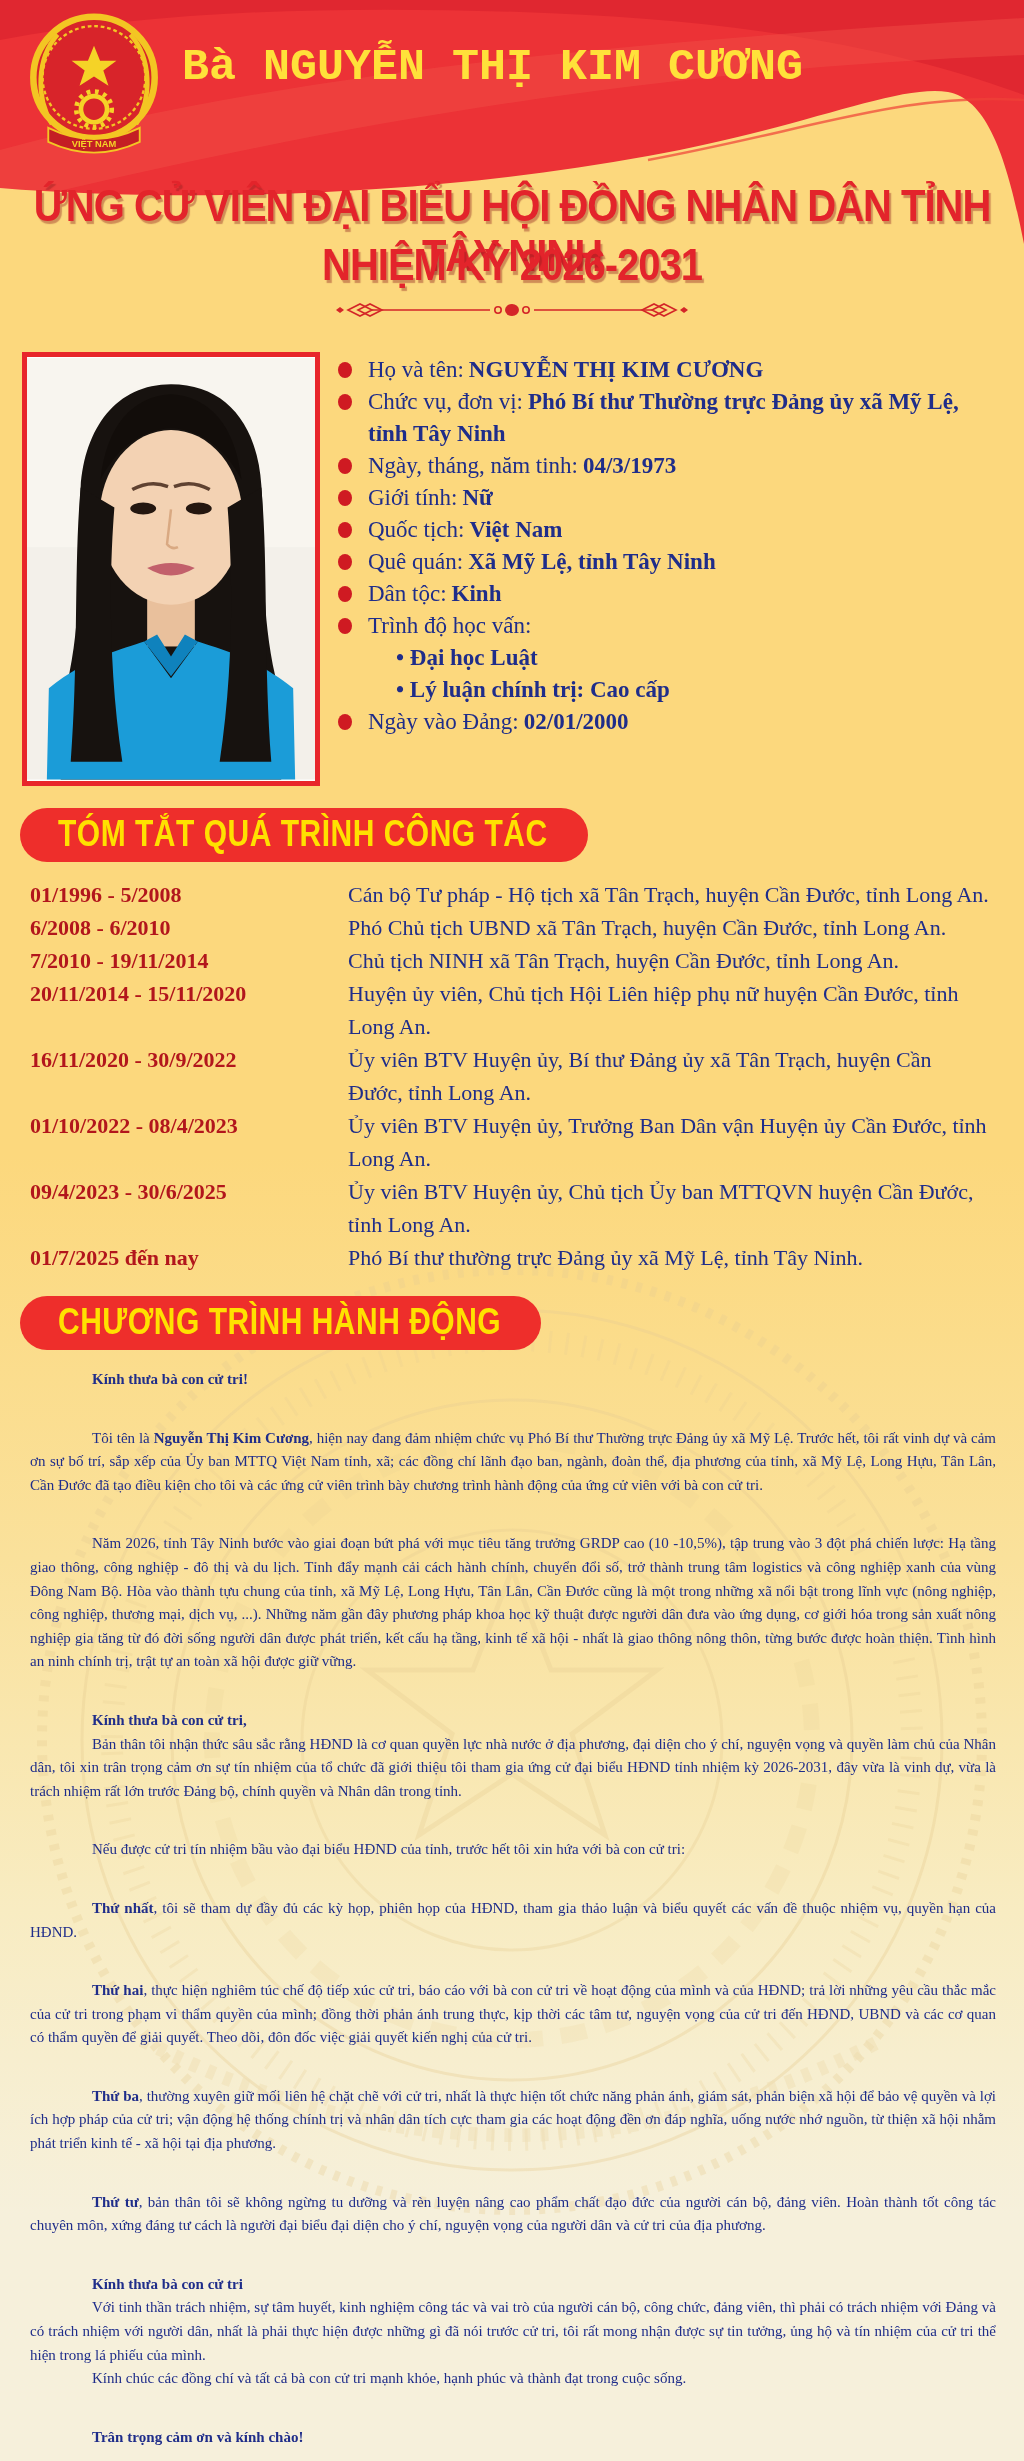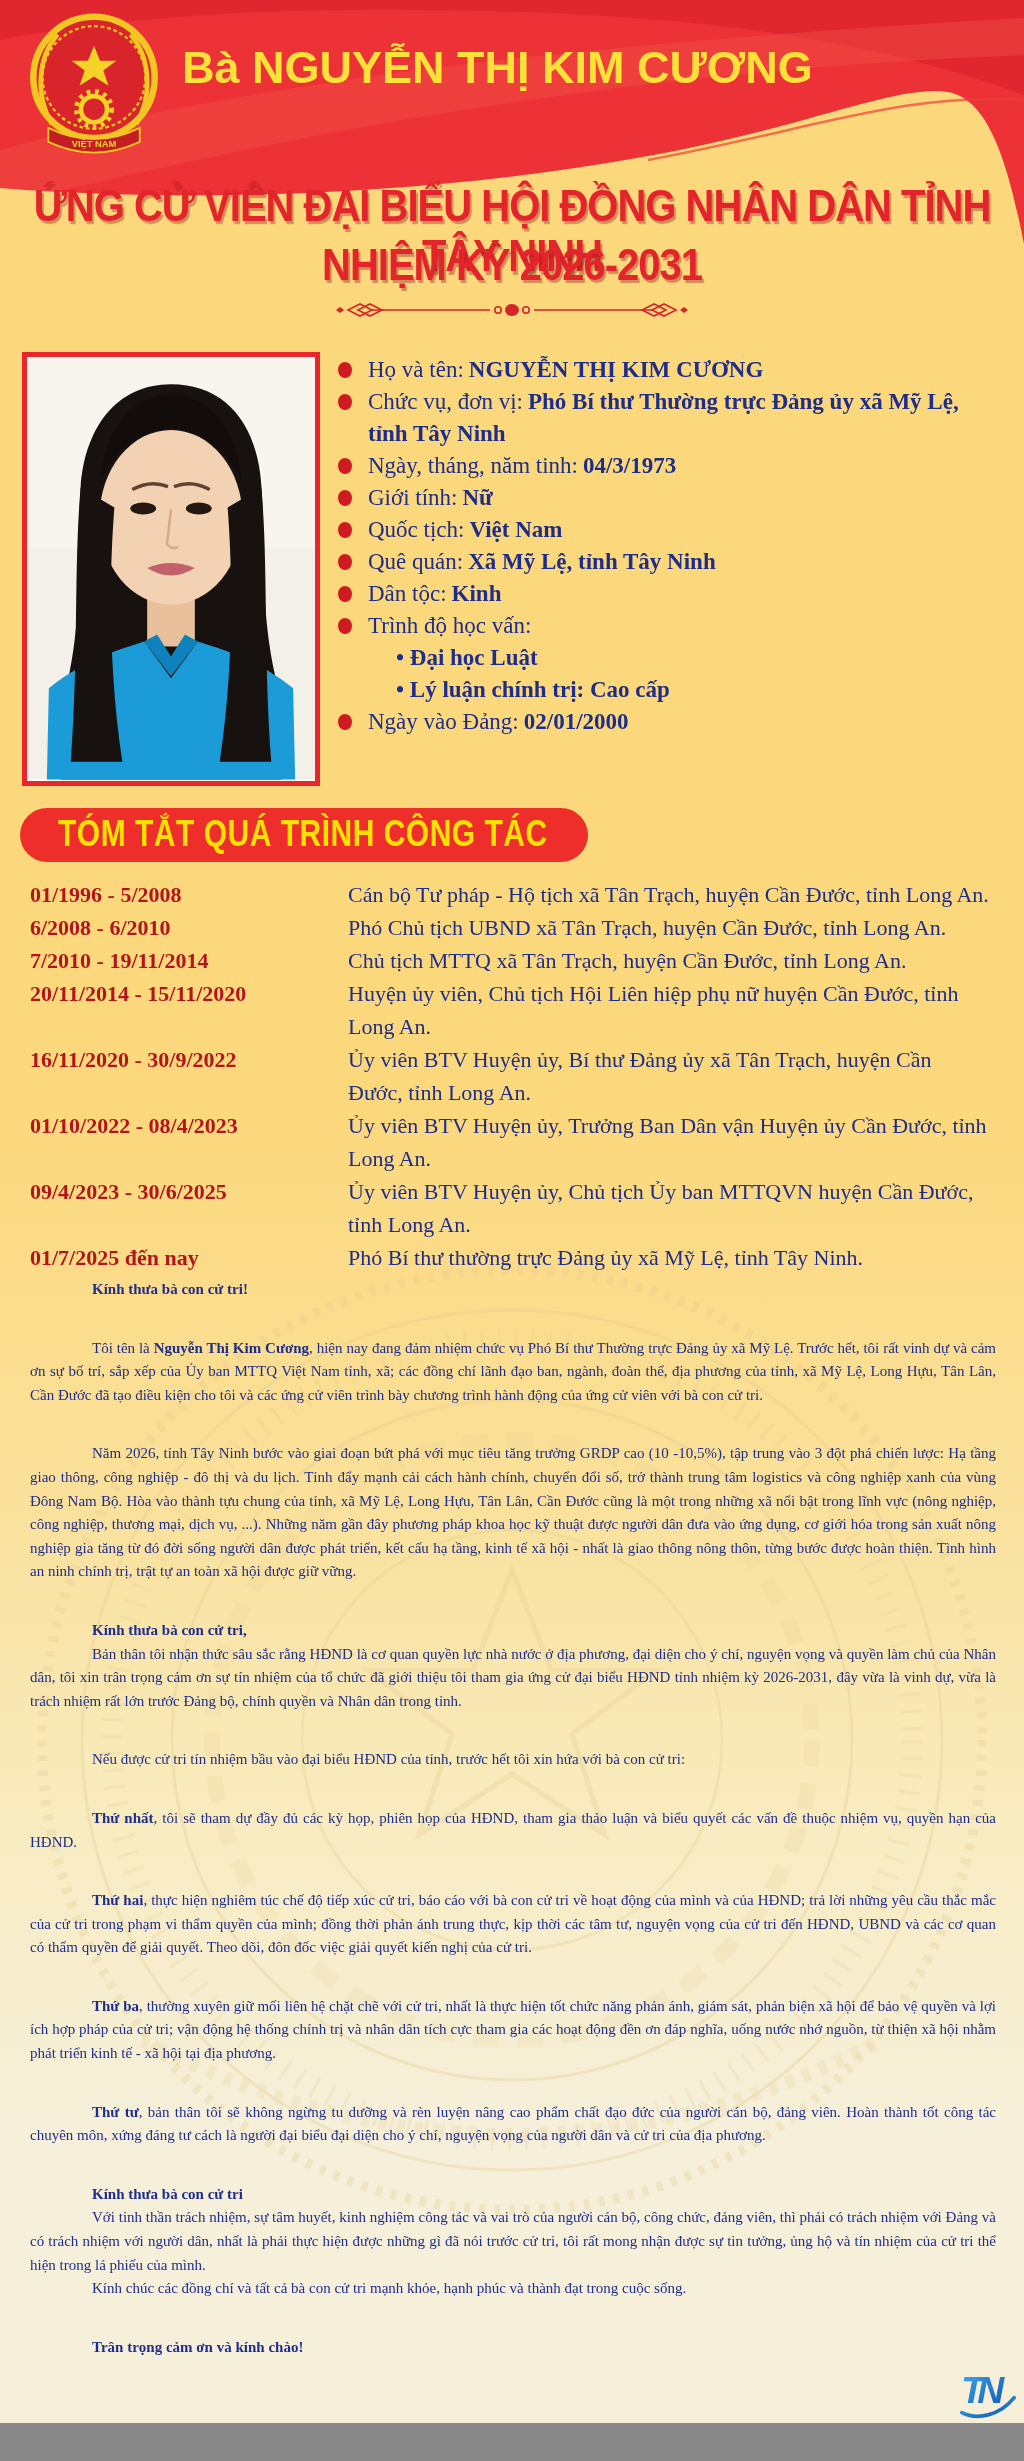--- a/index.html
+++ b/index.html
@@ -7,21 +7,21 @@
     width:1024px;margin:0 auto;position:relative;overflow:hidden;
     font-family:"Liberation Serif",serif;
     background:linear-gradient(180deg,#fcd87d 0%,#fcd87d 46%,#fae19b 62%,#f8ecc2 76%,#f6f0db 88%,#f6f0db 100%);
   }
   
   .hero{position:relative;height:352px;}
   .hero-wave{position:absolute;top:0;left:0;width:1024px;height:265px;display:block;}
   .emblem{position:absolute;left:24px;top:8px;width:140px;height:152px;}
   .cand-name{
     position:absolute;left:182px;top:42px;margin:0;
-    font-family:Liberation Sans, sans-serif;font-weight:bold;font-size:45px;
+    font-family:Liberation Mono, monospace;font-weight:bold;font-size:45px;
     color:#ffe13a;letter-spacing:0;
   }
   .banner-l1,.banner-l2{
     position:absolute;left:0;right:0;text-align:center;
     font-family:"Liberation Sans",sans-serif;font-weight:800;color:#e3242b;
     letter-spacing:-1px;transform:scaleY(1.12);
     text-shadow:2px 3px 1px rgba(140,30,30,.40);
   }
   .banner-l1{top:186px;font-size:40px;}
   .banner-l2{top:242px;font-size:40px;}
@@ -165,21 +165,21 @@
     <div class="crow">
         <span class="cdate">01/1996 - 5/2008</span>
         <span class="cdesc">Cán bộ Tư pháp - Hộ tịch xã Tân Trạch, huyện Cần Đước, tỉnh Long An.</span>
       </div>
     <div class="crow">
         <span class="cdate">6/2008 - 6/2010</span>
         <span class="cdesc">Phó Chủ tịch UBND xã Tân Trạch, huyện Cần Đước, tỉnh Long An.</span>
       </div>
     <div class="crow">
         <span class="cdate">7/2010 - 19/11/2014</span>
-        <span class="cdesc">Chủ tịch MTTQ xã Tân Trạch, huyện Cần Đước, tỉnh Long An.</span>
+        <span class="cdesc">Chủ tịch NINH xã Tân Trạch, huyện Cần Đước, tỉnh Long An.</span>
       </div>
     <div class="crow">
         <span class="cdate">20/11/2014 - 15/11/2020</span>
         <span class="cdesc">Huyện ủy viên, Chủ tịch Hội Liên hiệp phụ nữ huyện Cần Đước, tỉnh Long An.</span>
       </div>
     <div class="crow">
         <span class="cdate">16/11/2020 - 30/9/2022</span>
         <span class="cdesc">Ủy viên BTV Huyện ủy, Bí thư Đảng ủy xã Tân Trạch, huyện Cần Đước, tỉnh Long An.</span>
       </div>
     <div class="crow">
@@ -190,20 +190,21 @@
         <span class="cdate">09/4/2023 - 30/6/2025</span>
         <span class="cdesc">Ủy viên BTV Huyện ủy, Chủ tịch Ủy ban MTTQVN huyện Cần Đước, tỉnh Long An.</span>
       </div>
     <div class="crow">
         <span class="cdate">01/7/2025 đến nay</span>
         <span class="cdesc">Phó Bí thư thường trực Đảng ủy xã Mỹ Lệ, tỉnh Tây Ninh.</span>
       </div>
   </div>
 
   
+  <div class="pill"><span>CHƯƠNG TRÌNH HÀNH ĐỘNG</span></div>
 
   <svg class="watermark" viewBox="0 0 980 1240">
     <g stroke="#e6cc92" fill="none">
       <circle cx="490" cy="600" r="470" stroke-width="10" stroke-dasharray="6,9" opacity=".7"></circle>
       <circle cx="490" cy="600" r="430" stroke-width="3" opacity=".8"></circle>
       <circle cx="490" cy="600" r="400" stroke-width="22" stroke-dasharray="3,14" opacity=".55"></circle>
       <circle cx="490" cy="600" r="340" stroke-width="3" opacity=".8"></circle>
       <circle cx="490" cy="600" r="300" stroke-width="16" stroke-dasharray="26,18" opacity=".4"></circle>
       <circle cx="490" cy="600" r="210" stroke-width="3" opacity=".7"></circle>
       <polygon points="490,430 529,530 635,530 550,594 583,695 490,634 397,695 430,594 345,530 451,530" stroke-width="5" opacity=".7"></polygon>

